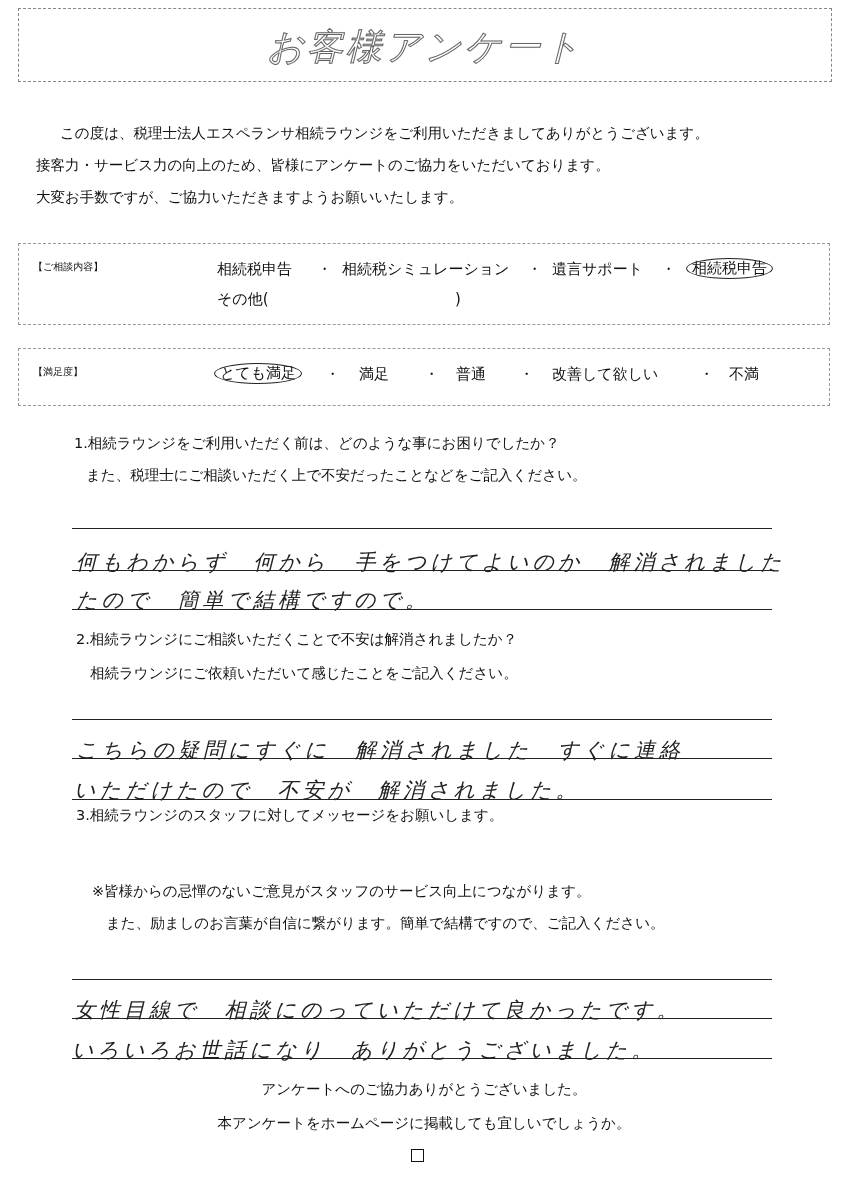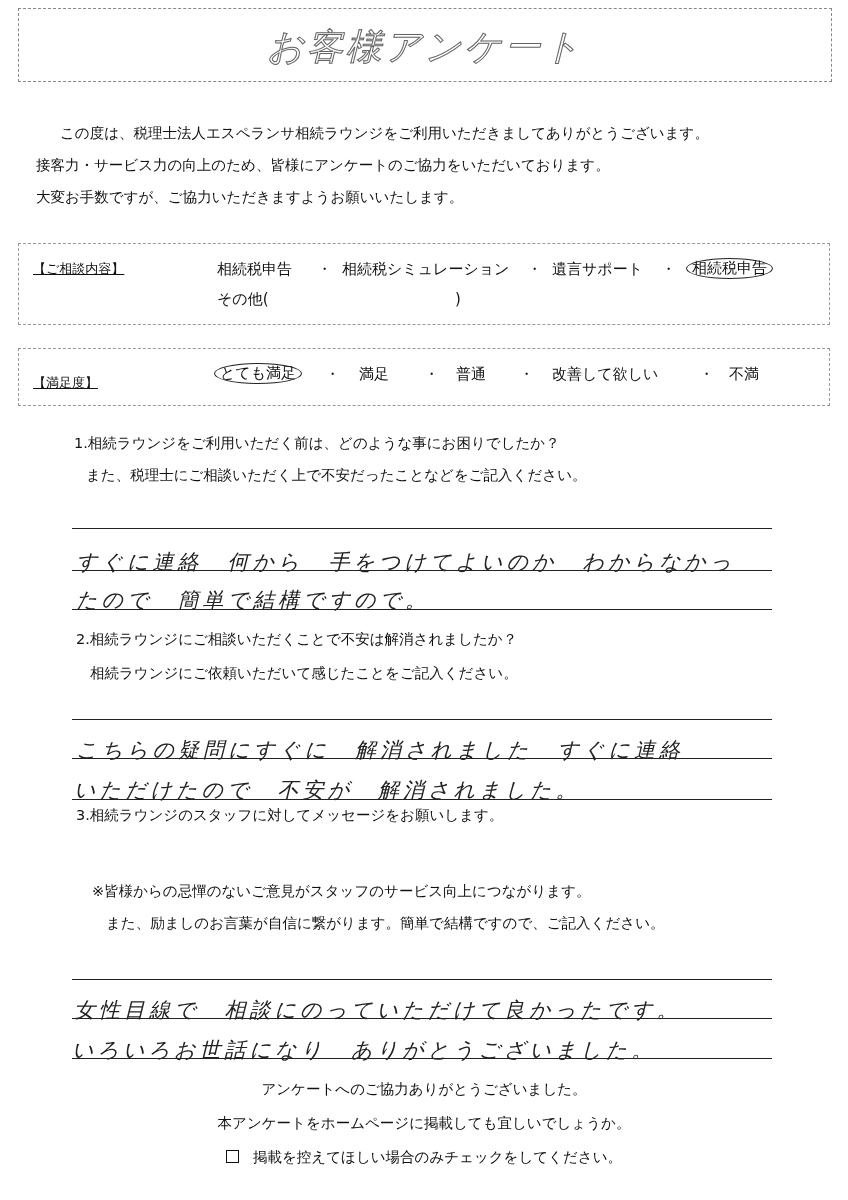--- a/index.html
+++ b/index.html
@@ -18,21 +18,21 @@
       font-size: 36px; letter-spacing: 3px;
       color: #fff;
       -webkit-text-stroke: 1px #666;
       text-shadow: 0 0 1px #999;
       font-style: italic;
     }
     .intro { left: 36px; font-size: 14.5px; white-space: nowrap; }
     .box {
       left: 18px; width: 810px; border: 1px dashed #999;
     }
-    .label { font-size: 13px; white-space: nowrap; text-decoration: underline; }
+    .label { font-size: 10px; white-space: nowrap; }
     .opt { font-size: 15px; white-space: nowrap; }
     .circled {
       border: 1.5px solid #222; border-radius: 50%;
       padding: 0 5px; margin-left: -5px;
     }
     .q { font-size: 14.5px; white-space: nowrap; }
     .rule { left: 72px; width: 700px; height: 0; border-top: 1px solid #222; }
     .hand {
       font-family: "DejaVu Serif", serif;
       font-size: 21px; letter-spacing: 4px; white-space: nowrap;
@@ -63,36 +63,36 @@
   <span class="abs opt" style="left:508px; top:16px;">・</span>
   <span class="abs opt" style="left:533px; top:16px;">遺言サポート</span>
   <span class="abs opt" style="left:642px; top:16px;">・</span>
   <span class="abs opt circled" style="left:672px; top:14px;">相続税申告</span>
   <span class="abs opt" style="left:198px; top:46px;">その他(</span>
   <span class="abs opt" style="left:268px; top:46px; width:160px;"></span>
   <span class="abs opt" style="left:436px; top:46px;">)</span>
 </div>
 
 <div class="abs box" style="top:348px; height:56px;">
-  <span class="abs label" style="left:14px; top:16px;margin-top:9px;">【満足度】</span>
+  <span class="abs label" style="left:14px; top:16px;">【満足度】</span>
   <span class="abs opt circled" style="left:200px; top:14px;">とても満足</span>
   <span class="abs opt" style="left:306px; top:16px;">・</span>
   <span class="abs opt" style="left:340px; top:16px;">満足</span>
   <span class="abs opt" style="left:405px; top:16px;">・</span>
   <span class="abs opt" style="left:437px; top:16px;">普通</span>
   <span class="abs opt" style="left:500px; top:16px;">・</span>
   <span class="abs opt" style="left:533px; top:16px;">改善して欲しい</span>
   <span class="abs opt" style="left:680px; top:16px;">・</span>
   <span class="abs opt" style="left:710px; top:16px;">不満</span>
 </div>
 
 <div class="abs q" style="left:74px; top:434px;">1.相続ラウンジをご利用いただく前は、どのような事にお困りでしたか？</div>
 <div class="abs q" style="left:86px; top:466px;">また、税理士にご相談いただく上で不安だったことなどをご記入ください。</div>
 <div class="abs rule" style="top:528px;"></div>
-<div class="abs hand" style="left:76px; top:548px;">すぐに連絡　何から　手をつけてよいのか　わからなかっ</div>
+<div class="abs hand" style="left:76px; top:548px;">何もわからず　何から　手をつけてよいのか　解消されました</div>
 <div class="abs rule" style="top:570px;"></div>
 <div class="abs hand" style="left:76px; top:586px;">たので　簡単で結構ですので。</div>
 <div class="abs rule" style="top:609px;"></div>
 
 <div class="abs q" style="left:76px; top:630px;">2.相続ラウンジにご相談いただくことで不安は解消されましたか？</div>
 <div class="abs q" style="left:90px; top:664px;">相続ラウンジにご依頼いただいて感じたことをご記入ください。</div>
 <div class="abs rule" style="top:719px;"></div>
 <div class="abs hand" style="left:76px; top:736px;">こちらの疑問にすぐに　解消されました　すぐに連絡</div>
 <div class="abs rule" style="top:758px;"></div>
 <div class="abs hand" style="left:74px; top:776px;">いただけたので　不安が　解消されました。</div>
@@ -103,14 +103,14 @@
 <div class="abs q" style="left:106px; top:914px;">また、励ましのお言葉が自信に繋がります。簡単で結構ですので、ご記入ください。</div>
 <div class="abs rule" style="top:979px;"></div>
 <div class="abs hand" style="left:74px; top:996px;">女性目線で　相談にのっていただけて良かったです。</div>
 <div class="abs rule" style="top:1018px;"></div>
 <div class="abs hand" style="left:72px; top:1036px;">いろいろお世話になり　ありがとうございました。</div>
 <div class="abs rule" style="top:1058px;"></div>
 
 <div class="abs footer" style="top:1080px;">アンケートへのご協力ありがとうございました。</div>
 <div class="abs footer" style="top:1114px;">本アンケートをホームページに掲載しても宜しいでしょうか。</div>
 <div class="abs footer" style="top:1148px;">
-  <span class="checkbox"></span><span>掲載を控えてほしい場合のみチェックをしてください。</span>
+  <span class="checkbox"></span>
 </div>
 
 </body></html>

